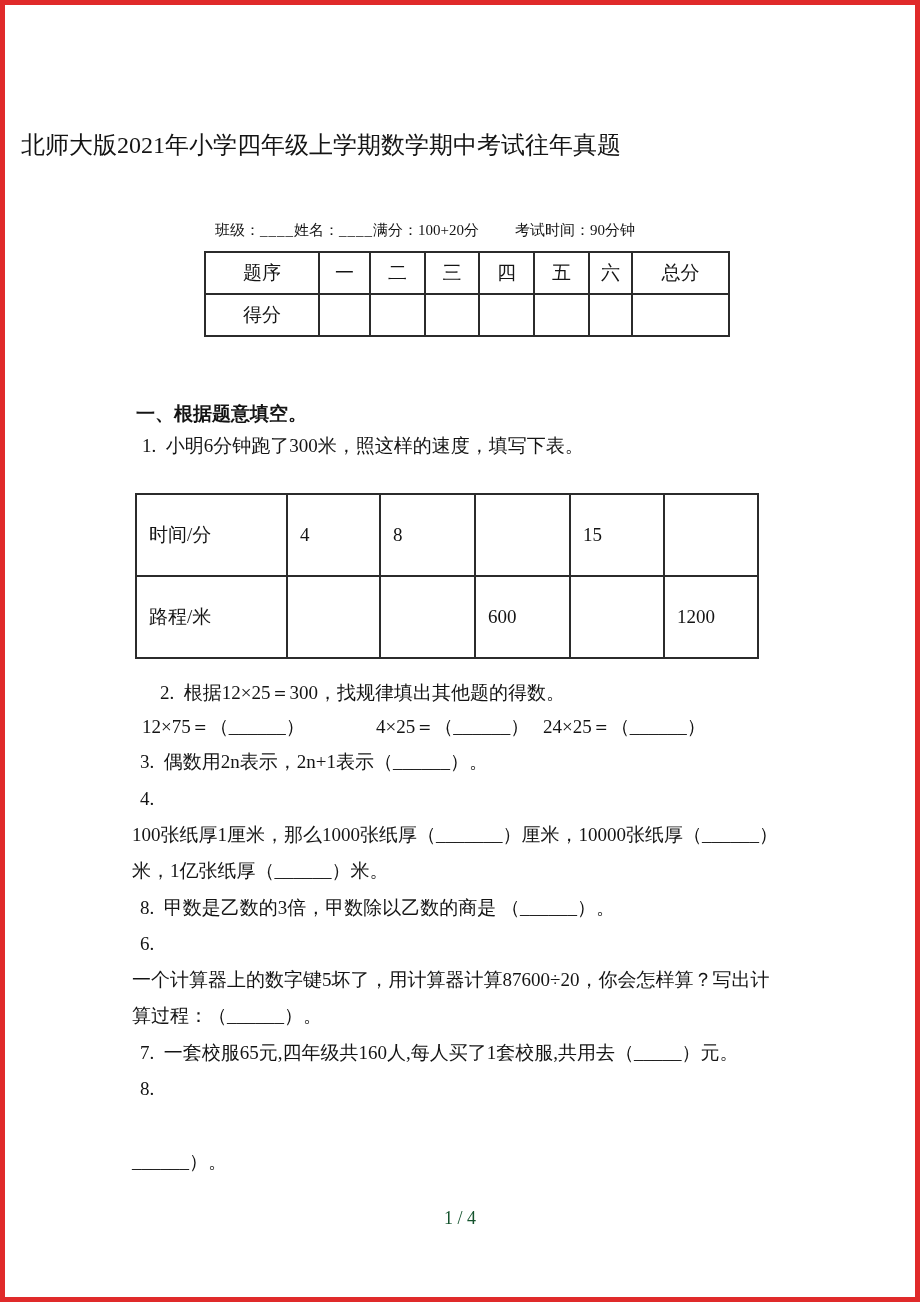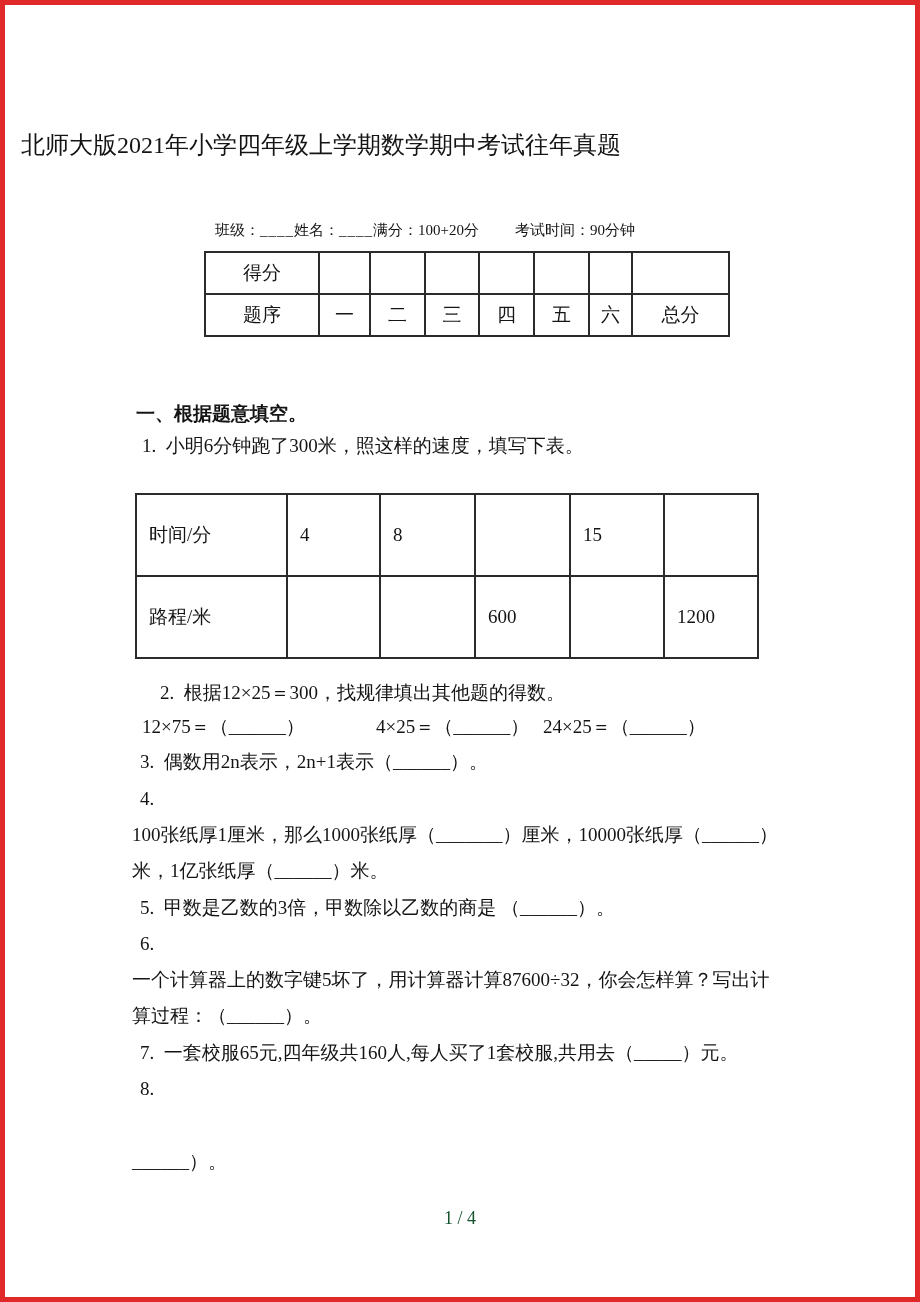--- a/index.html
+++ b/index.html
@@ -54,38 +54,38 @@
         <col style="width:51px">
         <col style="width:55px">
         <col style="width:54px">
       <col style="width:55px">
         <col style="width:55px">
         <col style="width:43px">
         <col style="width:97px">
     </colgroup>
     <tbody>
         <tr>
+      <td>题序</td>
+      <td>一</td>
+      <td>二</td>
+      <td>三</td>
+      <td>四</td>
+      <td>五</td>
+      <td>六</td>
+      <td>总分</td>
+    </tr>
+    <tr>
       <td>得分</td>
       <td></td>
       <td></td>
       <td></td>
       <td></td>
       <td></td>
       <td></td>
       <td></td>
-    </tr>
-    <tr>
-      <td>题序</td>
-      <td>一</td>
-      <td>二</td>
-      <td>三</td>
-      <td>四</td>
-      <td>五</td>
-      <td>六</td>
-      <td>总分</td>
     </tr>
   </tbody>
     </table>
 
   <div class="line bold" style="top:397px; left:131px;">一、根据题意填空。</div>
 
   <div class="line" style="top:429px; left:137px;">1.  小明6分钟跑了300米，照这样的速度，填写下表。</div>
 
   <table class="q1-table">
     <colgroup>
@@ -123,24 +123,24 @@
     <span style="left:343px;margin-left:28px;">4×25＝（______）</span>
     <span style="left:538px;">24×25＝（______）</span>
   </div>
 
   <div class="line" style="top:745px; left:135px;">3.  偶数用2n表示，2n+1表示（______）。</div>
 
   <div class="line" style="top:782px; left:135px;">4.</div>
   <div class="line" style="top:818px; left:127px;">100张纸厚1厘米，那么1000张纸厚（_______）厘米，10000张纸厚（______）</div>
   <div class="line" style="top:854px; left:127px;">米，1亿张纸厚（______）米。</div>
 
-  <div class="line" style="top:891px; left:135px;">5.  甲数是乙数的3倍，甲数除以乙数的商是 （______）。</div>
+  <div class="line" style="top:891px; left:135px;">8.  甲数是乙数的3倍，甲数除以乙数的商是 （______）。</div>
 
   <div class="line" style="top:927px; left:135px;">6.</div>
-  <div class="line" style="top:963px; left:127px;">一个计算器上的数字键5坏了，用计算器计算87600÷32，你会怎样算？写出计</div>
+  <div class="line" style="top:963px; left:127px;">一个计算器上的数字键5坏了，用计算器计算87600÷20，你会怎样算？写出计</div>
   <div class="line" style="top:999px; left:127px;">算过程：（______）。</div>
 
   <div class="line" style="top:1036px; left:135px;">7.  一套校服65元,四年级共160人,每人买了1套校服,共用去（_____）元。</div>
 
   <div class="line" style="top:1072px; left:135px;">8.</div>
   <div class="line" style="top:1145px; left:127px;">______）。</div>
 
   <div class="footer">1 / 4</div>
 
 </div>

